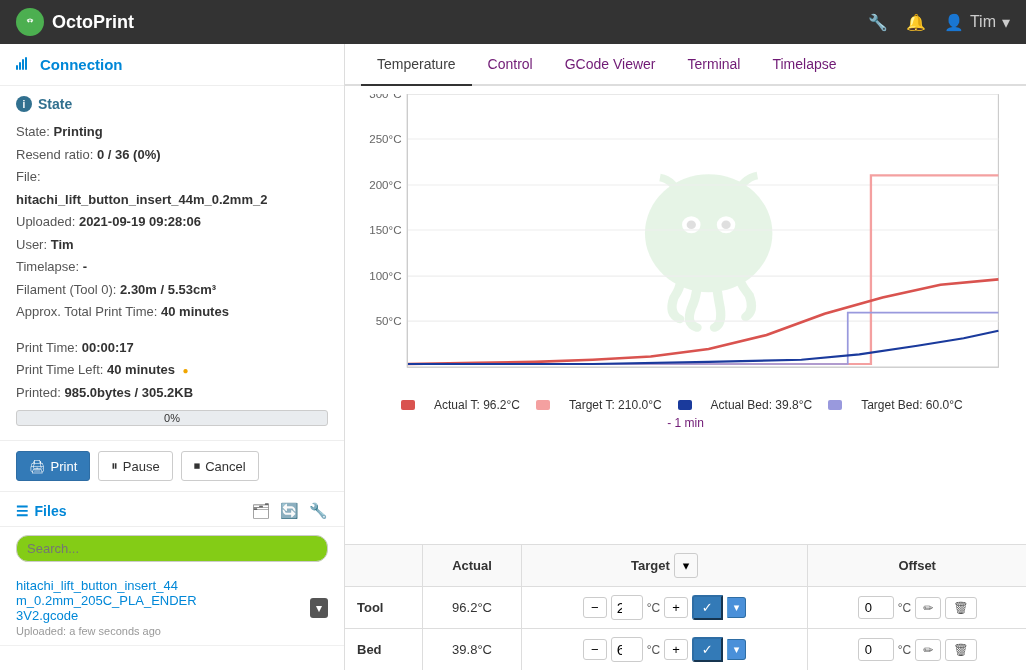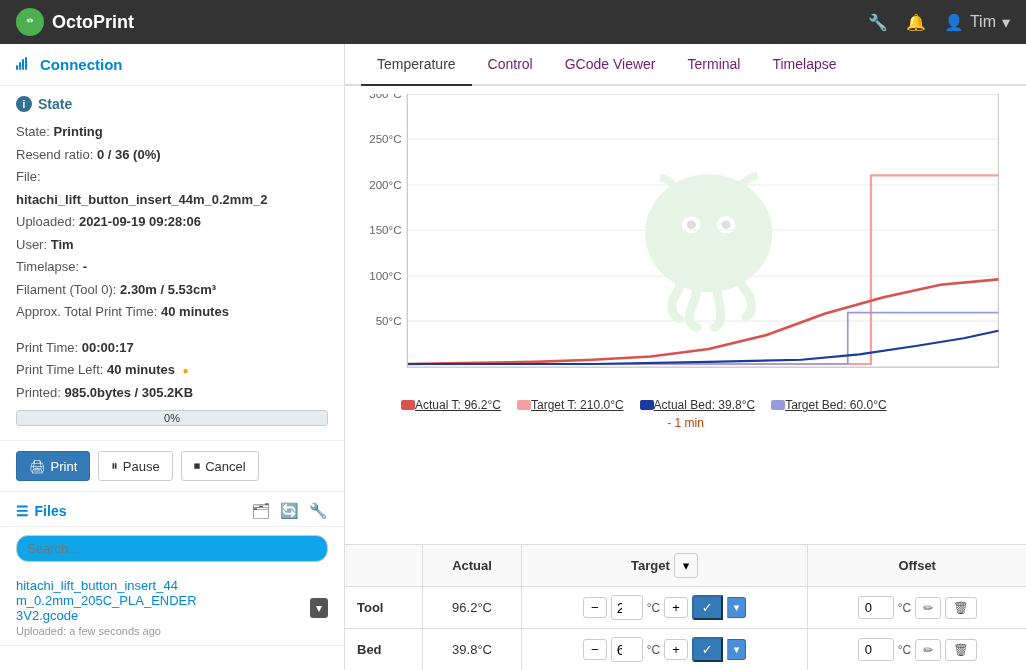--- a/index.html
+++ b/index.html
@@ -152,21 +152,21 @@
     .search-container {
       padding: 8px 16px;
     }
     .search-input {
       width: 100%;
       padding: 5px 10px;
       border: 1px solid #ccc;
       border-radius: 12px;
       font-size: 13px;
       outline: none;
-      background: #0ea5e9;
+      background: #84cc16;
     }
 
     .file-item {
       display: flex; align-items: center;
       padding: 8px 16px;
       border-bottom: 1px solid #f0f0f0;
       cursor: pointer;
     }
     .file-item-info { flex: 1; }
     .file-name { font-size: 13px; color: #0087d7; font-weight: 500; }
@@ -227,32 +227,31 @@
     .chart-svg {
       width: 100%;
       height: 100%;
     }
     .chart-legend {
       display: flex; gap: 16px;
       padding: 4px 0 4px 40px;
       flex-wrap: wrap;
     }
     .legend-item {
-      display: flex; align-items: center; gap: 0;
+      display: flex; align-items: center; gap: 19px;
       font-size: 12px;
-      text-decoration: underline;
     }
     .legend-color {
       width: 14px; height: 10px;
       border-radius: 2px;
     }
     .chart-xaxis-label {
       text-align: center;
       font-size: 12px;
-      color: #c2410c;
+      color: #701a75;
       padding-bottom: 4px;
     }
 
     
     .temp-table-area {
       border-top: 1px solid #ddd;
       padding: 0;
       flex-shrink: 0;
     }
     .temp-table {

